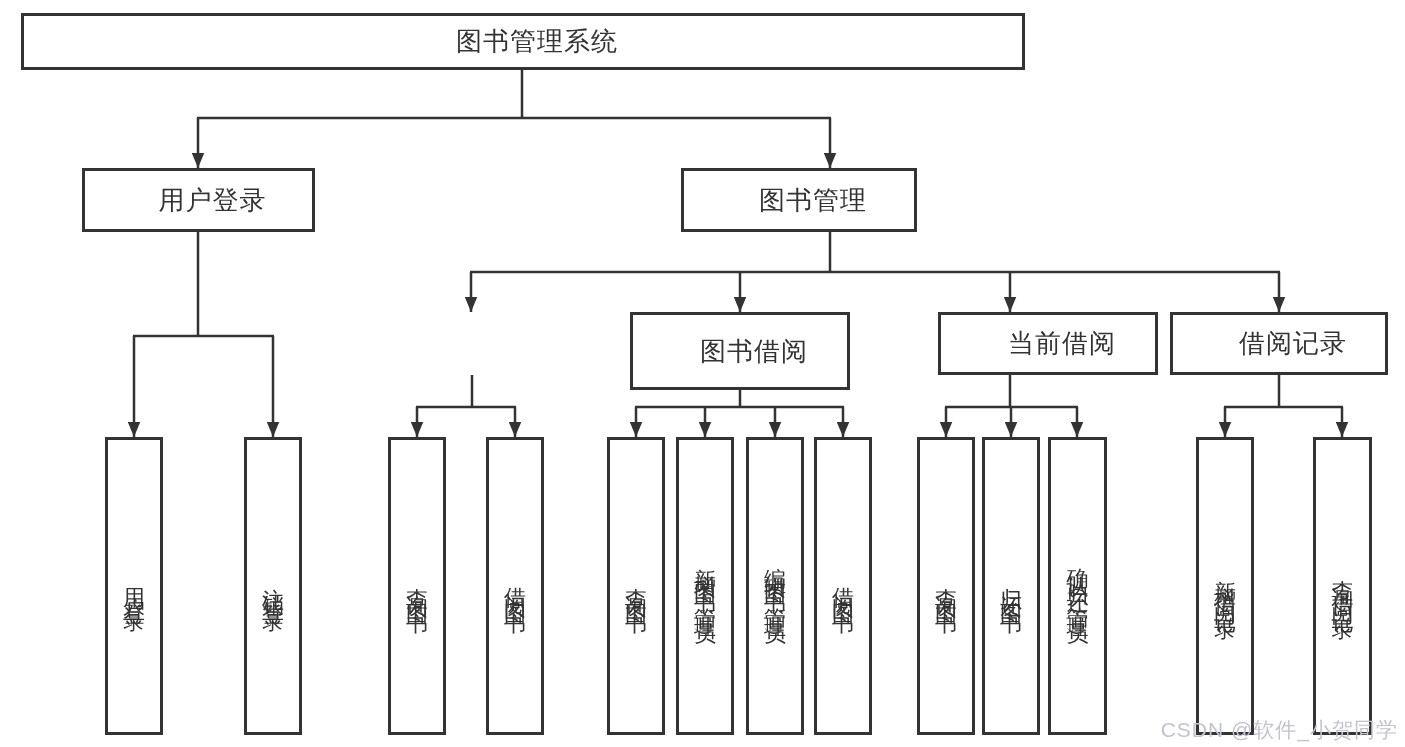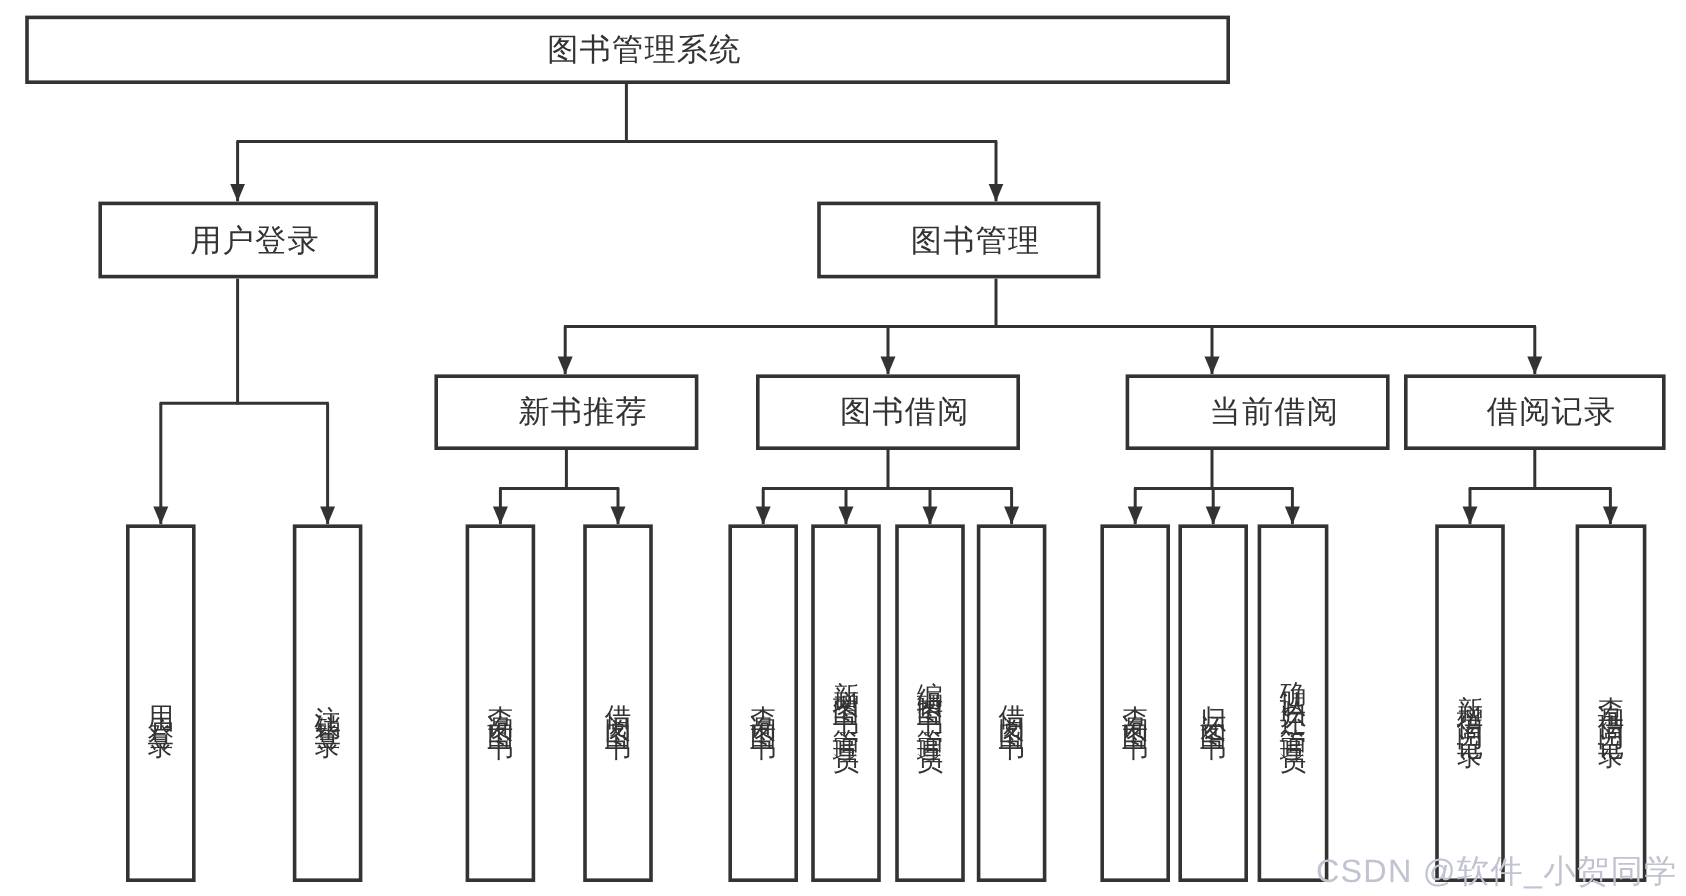--- a/index.html
+++ b/index.html
@@ -27,21 +27,21 @@
   .vbox .vtext{
     writing-mode:vertical-rl;
     text-orientation:mixed;
     letter-spacing:8px;
     line-height:1;
     white-space:nowrap;
   }
   .watermark{
     position:absolute;
     right:7px;bottom:3px;
-    font-size:27px;
+    font-size:21px;
     color:#c2c3d1;
     z-index:5;
     letter-spacing:1px;
     white-space:nowrap;
     margin-left:16px;
   }
 </style>
 </head>
 <body>
 
@@ -101,24 +101,21 @@
     <span>图书管理系统</span>
   </div>
 
   <div class="box hbox" style="left:82px;top:168px;width:233px;height:64px;">
     <span>用户登录</span>
   </div>
   <div class="box hbox" style="left:681px;top:168px;width:236px;height:64px;">
     <span>图书管理</span>
   </div>
 
-  <div class="box hbox" style="left:362px;top:312px;width:220px;height:63px;">
-    <span>新书推荐</span>
-  </div>
-  <div class="box hbox" style="left:630px;top:312px;width:220px;height:63px;">
+  <div class="box hbox" style="left:630px;top:312px;width:220px;height:78px;">
     <span>图书借阅</span>
   </div>
   <div class="box hbox" style="left:900px;top:312px;width:220px;height:63px;margin-left:38px;">
     <span>当前借阅</span>
   </div>
   <div class="box hbox" style="left:1170px;top:312px;width:218px;height:63px;">
     <span>借阅记录</span>
   </div>
 
   <div class="box vbox" style="left:105px;top:437px;width:58px;height:298px;">

